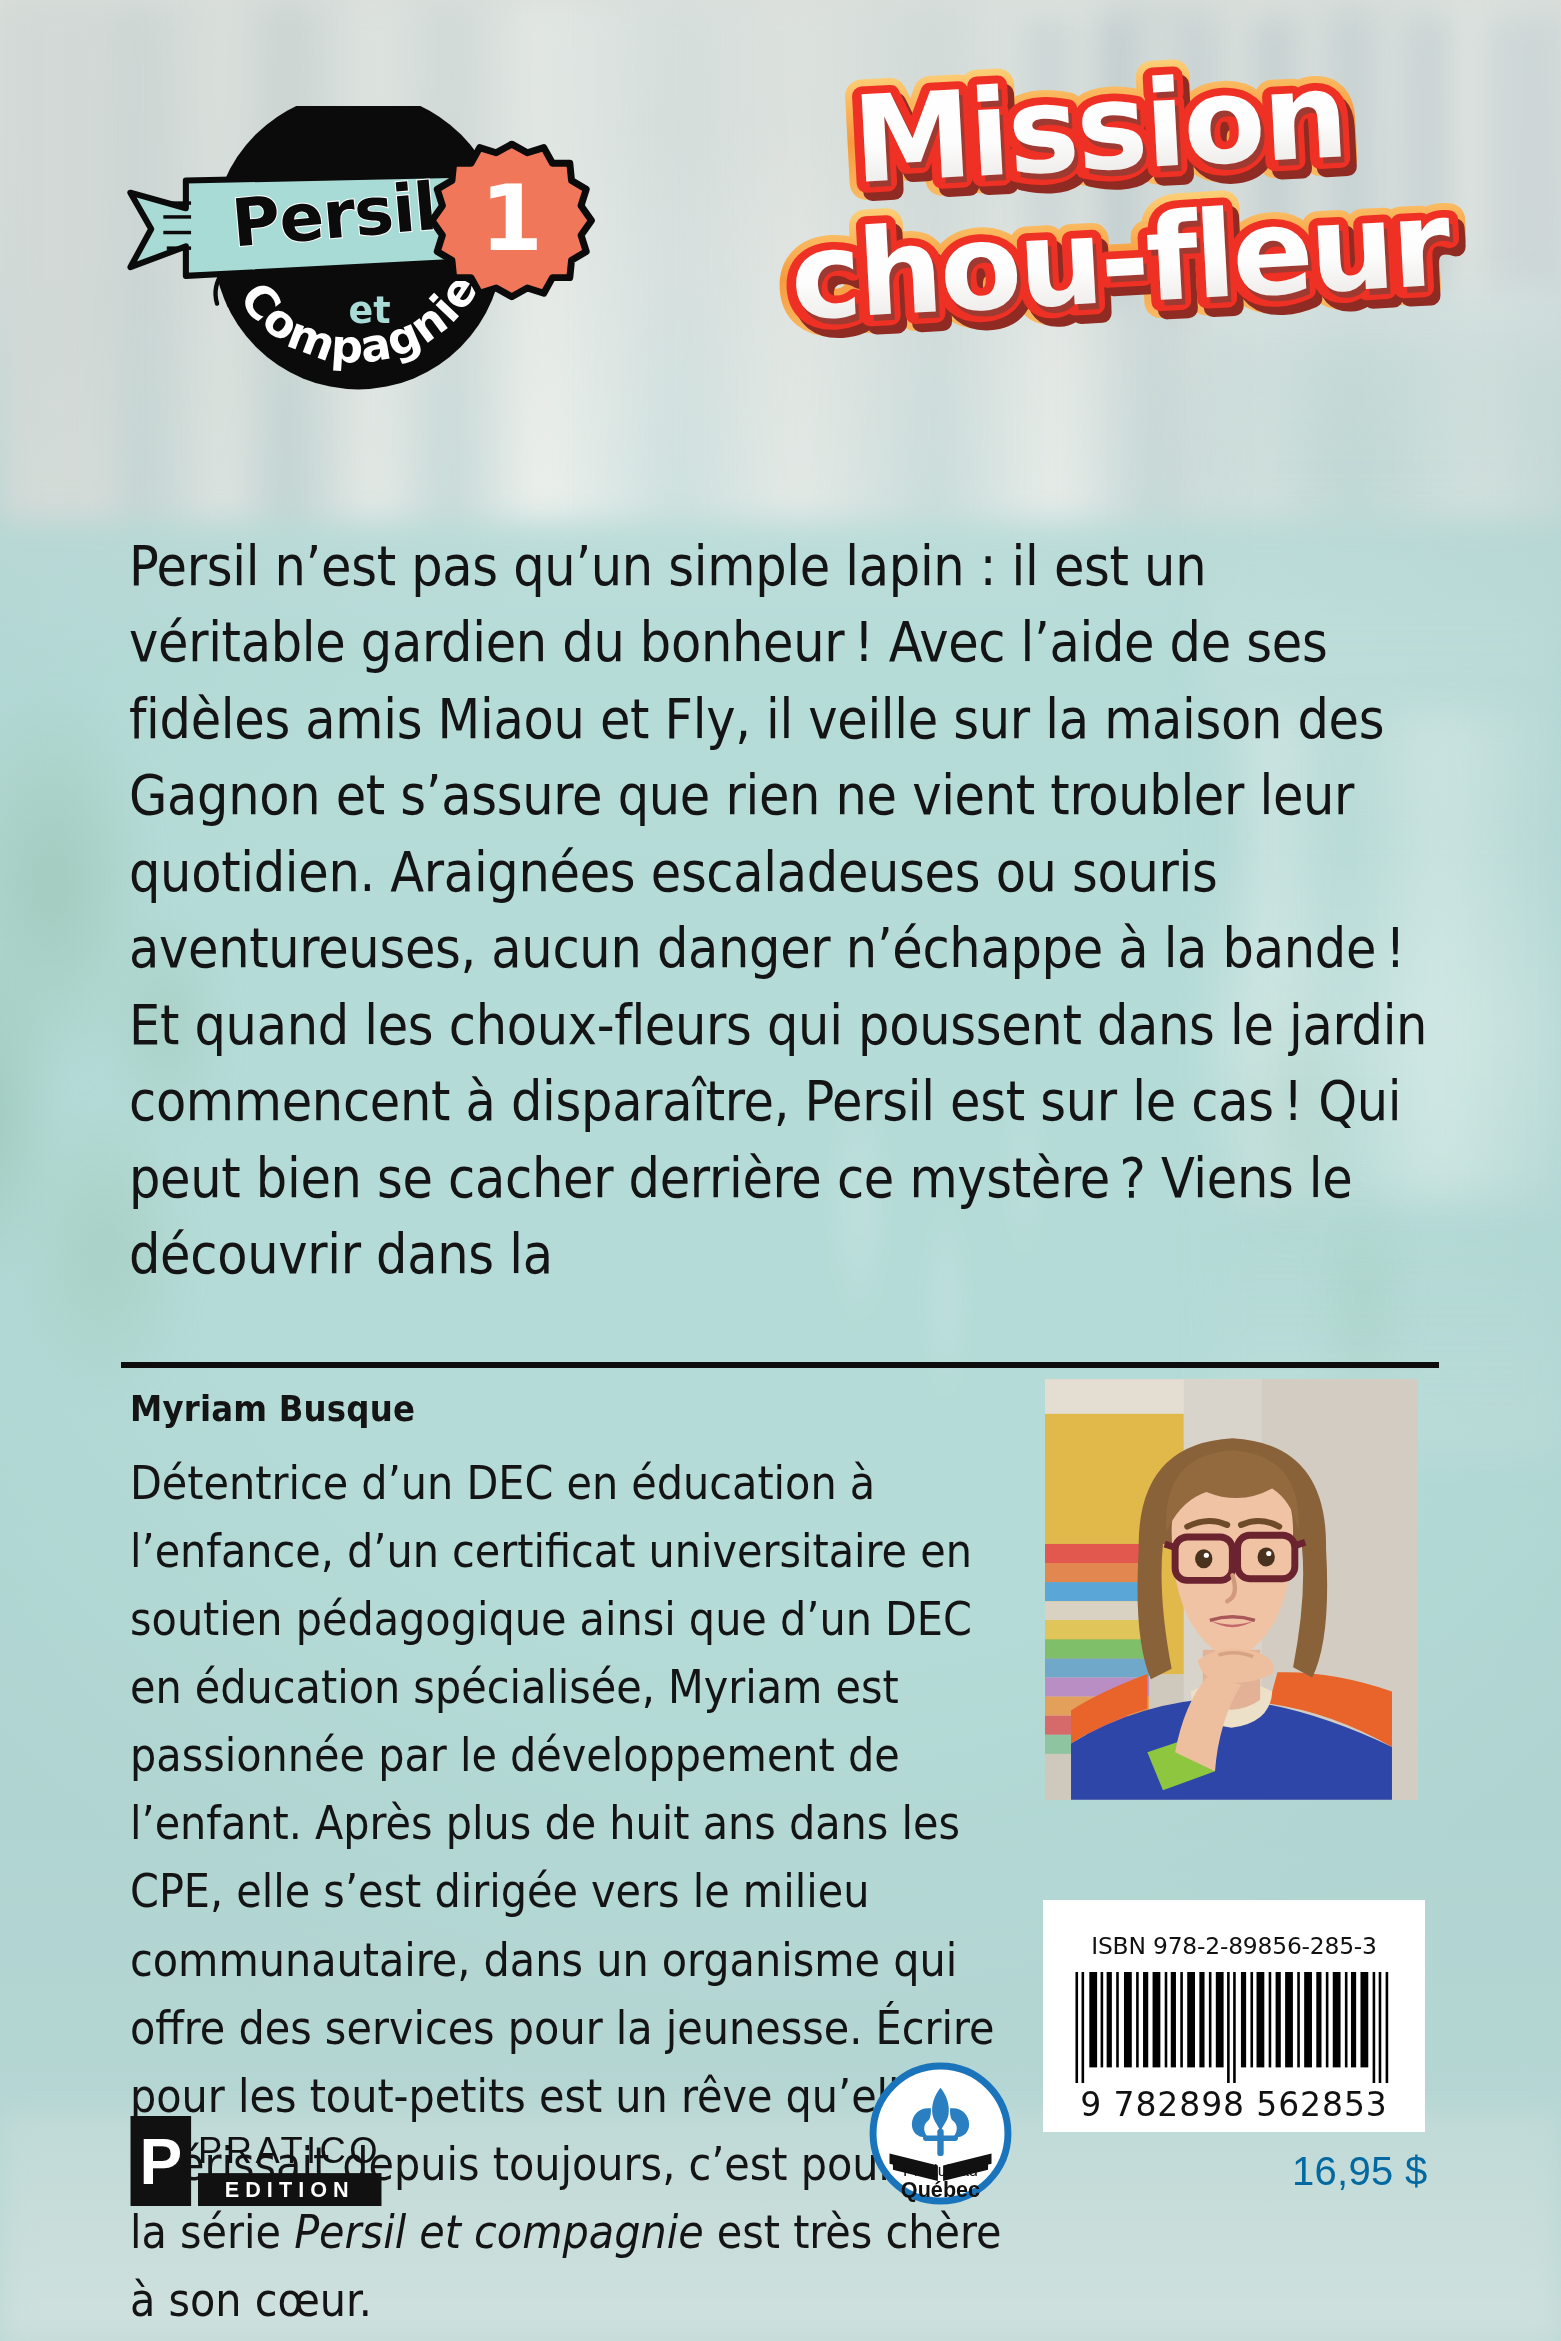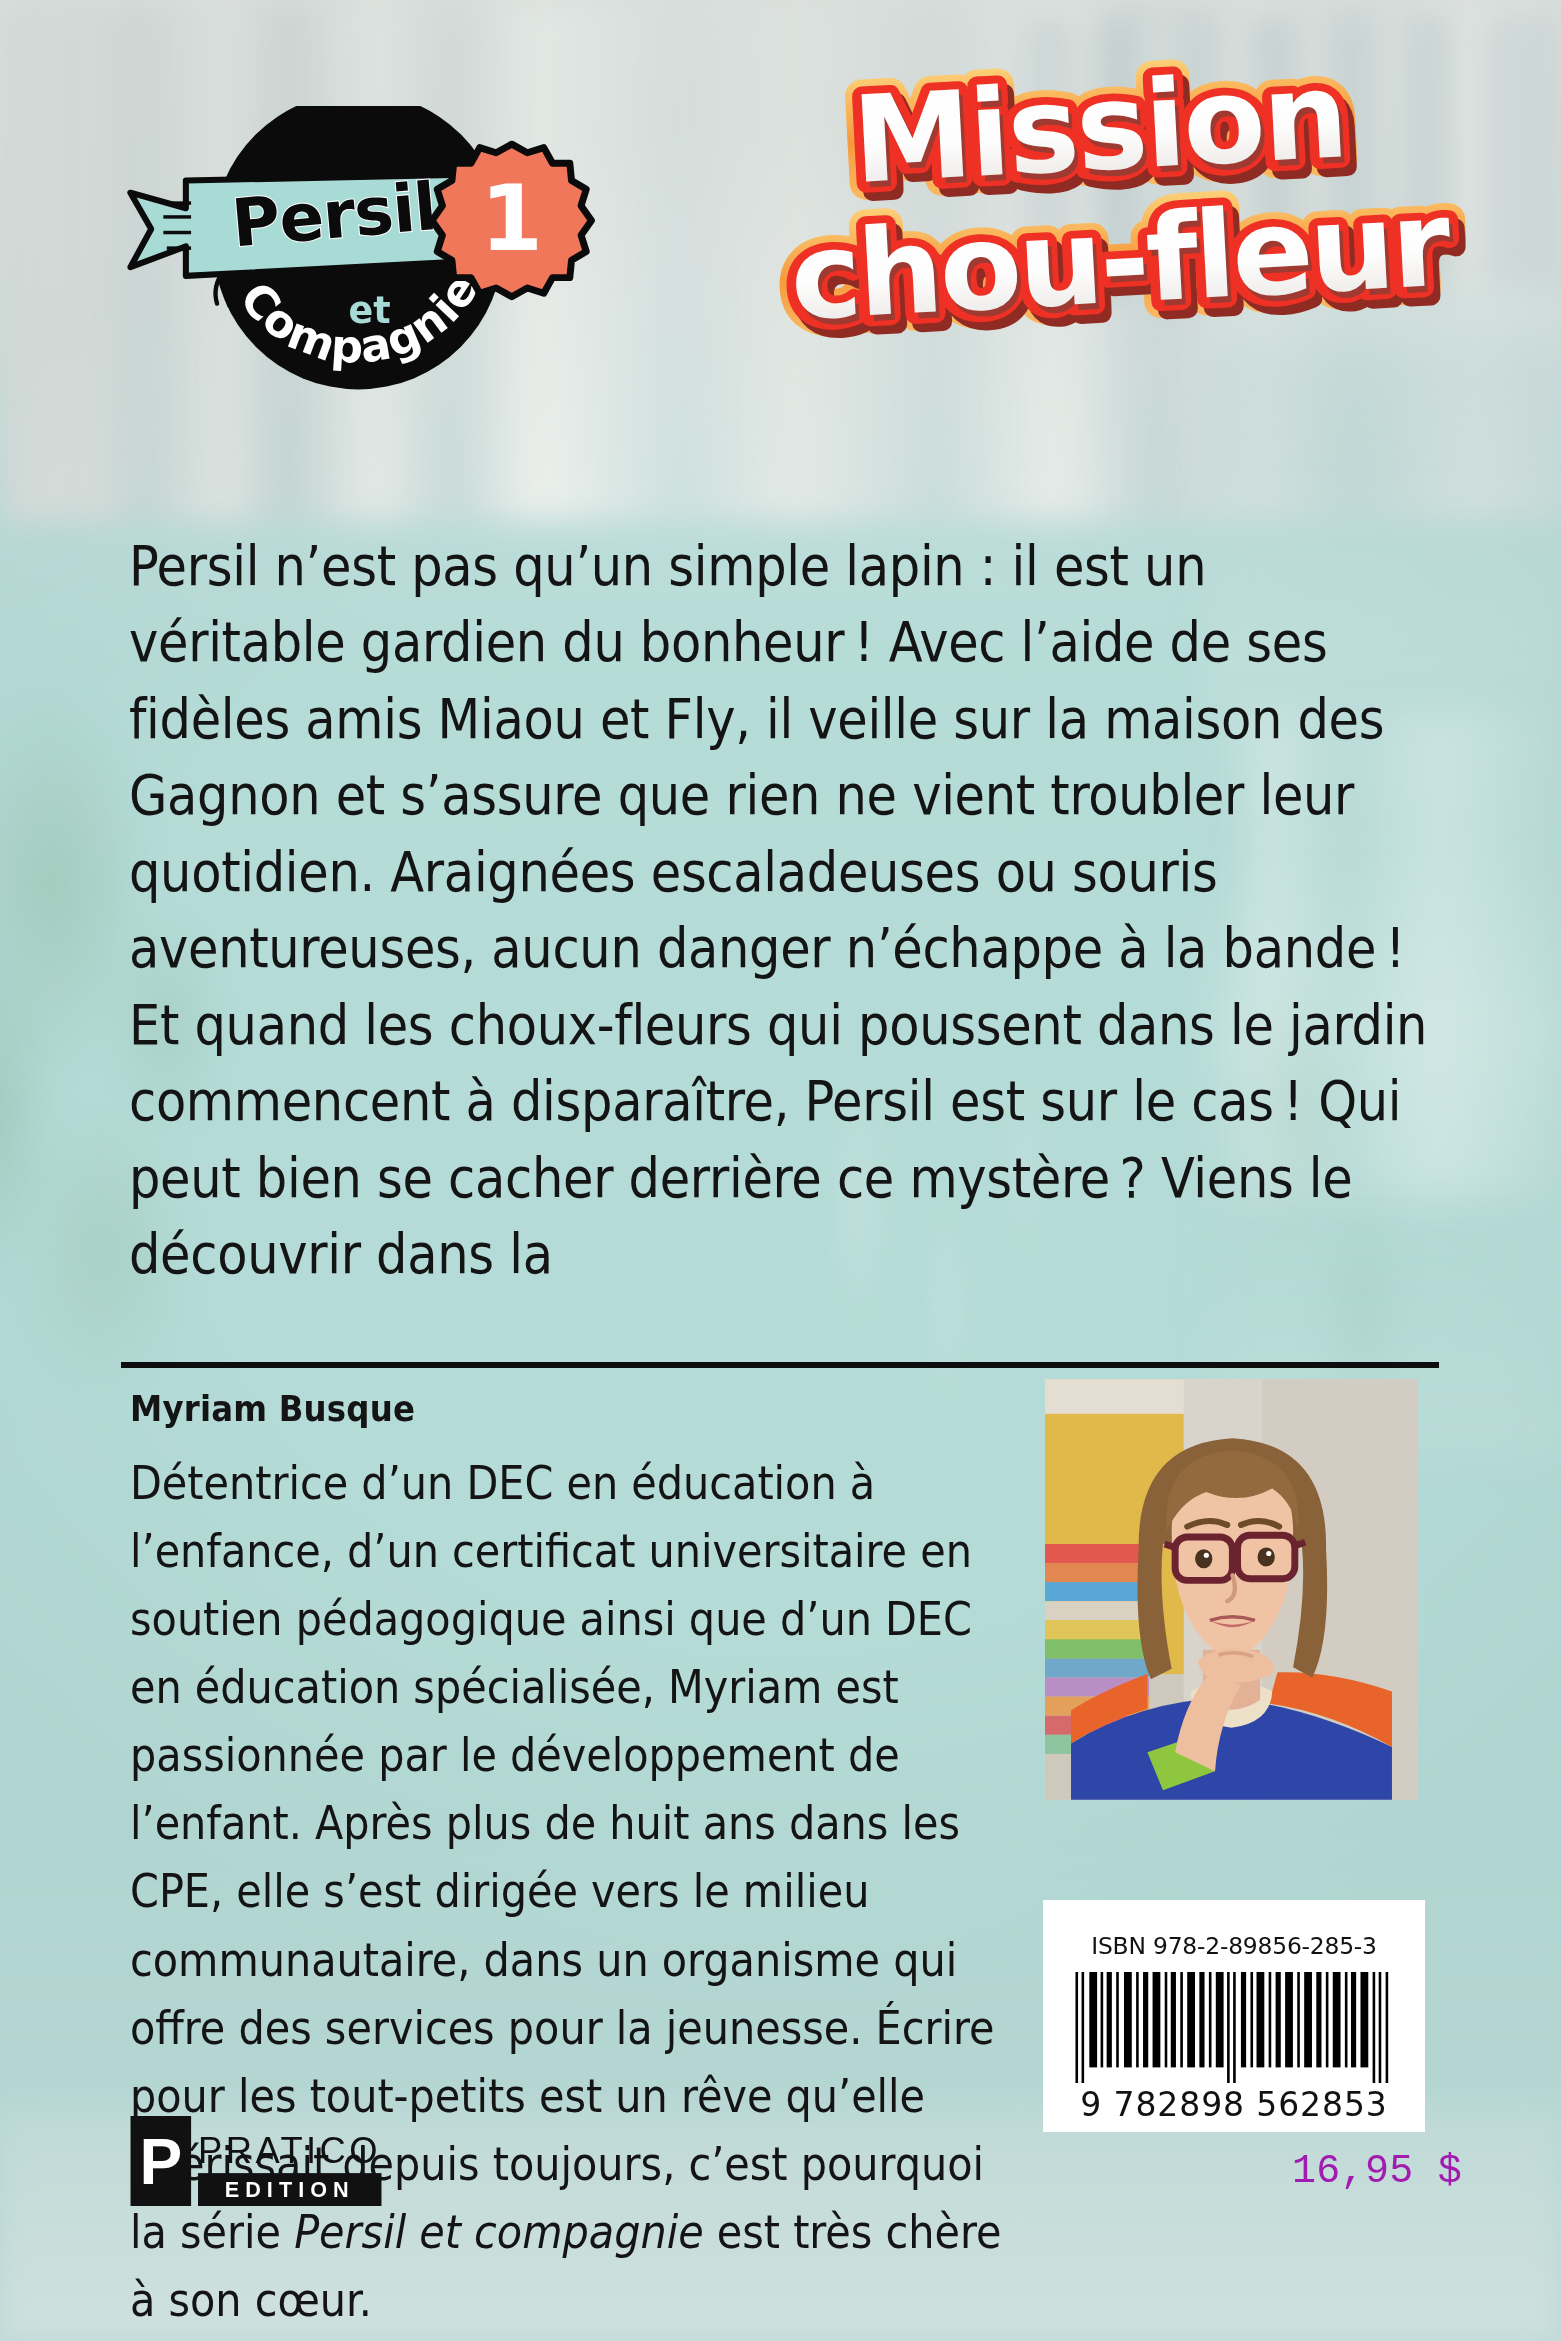--- a/index.html
+++ b/index.html
@@ -172,23 +172,23 @@
   #barcode-bars { margin-top:12px; width:324px; height:111px; }
   #ean-text {
     margin-top:1.7px;
     font-family:"DejaVu Sans","Liberation Sans",sans-serif;
     font-size:33px; color:#111; letter-spacing:0.9px;
   }
 
   
   #price {
     position:absolute; left:1292px; top:2149px;
-    font-family:Liberation Mono, monospace;
+    font-family:Liberation Sans, sans-serif;
     font-stretch: condensed;
-    font-size:40px; color:#a21caf; font-weight:400; letter-spacing:0.3px;
+    font-size:40px; color:#0369a1; font-weight:400; letter-spacing:0.3px;
   }
 
   
   #quebec-badge { position:absolute; left:867px; top:2060px; width:147px; height:147px; }
 
   
   #publisher-logo { position:absolute; left:130px; top:2116px; width:252px; height:90px; }
 </style>
 </head>
 <body>
@@ -408,20 +408,42 @@
         <rect x="347" y="0" width="3" height="128"></rect>
         <rect x="354" y="0" width="3" height="128"></rect>
         <rect x="362" y="0" width="3" height="128"></rect>
       </g>
     </svg>
     <div id="ean-text">9 782898 562853</div>
   </div>
 
   <div id="price">16,95 $</div>
 
+  <div id="quebec-badge">
+    <svg viewBox="0 0 170 170" width="147" height="147">
+      <circle cx="85" cy="85" r="78" fill="#ffffff" stroke="#1a74bb" stroke-width="8"></circle>
+
+      <g fill="#2a7fc1" transform="translate(85,32) scale(0.92)">
+        <path d="M0 0 C8 10 12 22 10 34 C8 44 2 48 0 56 C-2 48 -8 44 -10 34 C-12 22 -8 10 0 0 Z"></path>
+        <path d="M-12 26 C-26 24 -36 34 -36 46 C-36 58 -26 64 -16 62 C-22 56 -22 46 -16 42 C-12 39 -12 32 -12 26 Z"></path>
+        <path d="M12 26 C26 24 36 34 36 46 C36 58 26 64 16 62 C22 56 22 46 16 42 C12 39 12 32 12 26 Z"></path>
+        <rect x="-22" y="60" width="44" height="7" rx="3"></rect>
+        <rect x="-4" y="52" width="8" height="34" rx="3"></rect>
+      </g>
+
+      <g fill="#111111">
+        <path d="M26 108 L82 122 L82 134 L26 120 Z"></path>
+        <path d="M144 108 L88 122 L88 134 L144 120 Z"></path>
+        <path d="M30 119 L82 132 L82 140 L30 127 Z"></path>
+        <path d="M140 119 L88 132 L88 140 L140 127 Z"></path>
+      </g>
+      <text x="85" y="134" text-anchor="middle" font-family="'Liberation Sans',sans-serif" font-size="19" fill="#111">Produit au</text>
+      <text x="85" y="158" text-anchor="middle" font-family="'Liberation Sans',sans-serif" font-size="25" font-weight="700" fill="#111">Québec</text>
+    </svg>
+  </div>
 
   <div id="publisher-logo">
     <svg viewBox="0 0 290 104" width="252" height="90">
       <rect x="0" y="0" width="70" height="104" fill="#111111"></rect>
       <text x="35" y="78" text-anchor="middle" font-family="'Liberation Sans',sans-serif" font-size="74" font-weight="700" fill="#ffffff">P</text>
       <text x="78" y="54" font-family="'Liberation Sans',sans-serif" font-size="42" fill="#111111" letter-spacing="4">PRATICO</text>
       <rect x="78" y="66" width="212" height="38" fill="#111111"></rect>
       <text x="184" y="94" text-anchor="middle" font-family="'Liberation Sans',sans-serif" font-size="25" font-weight="700" fill="#ffffff" letter-spacing="7">EDITION</text>
     </svg>
   </div>

